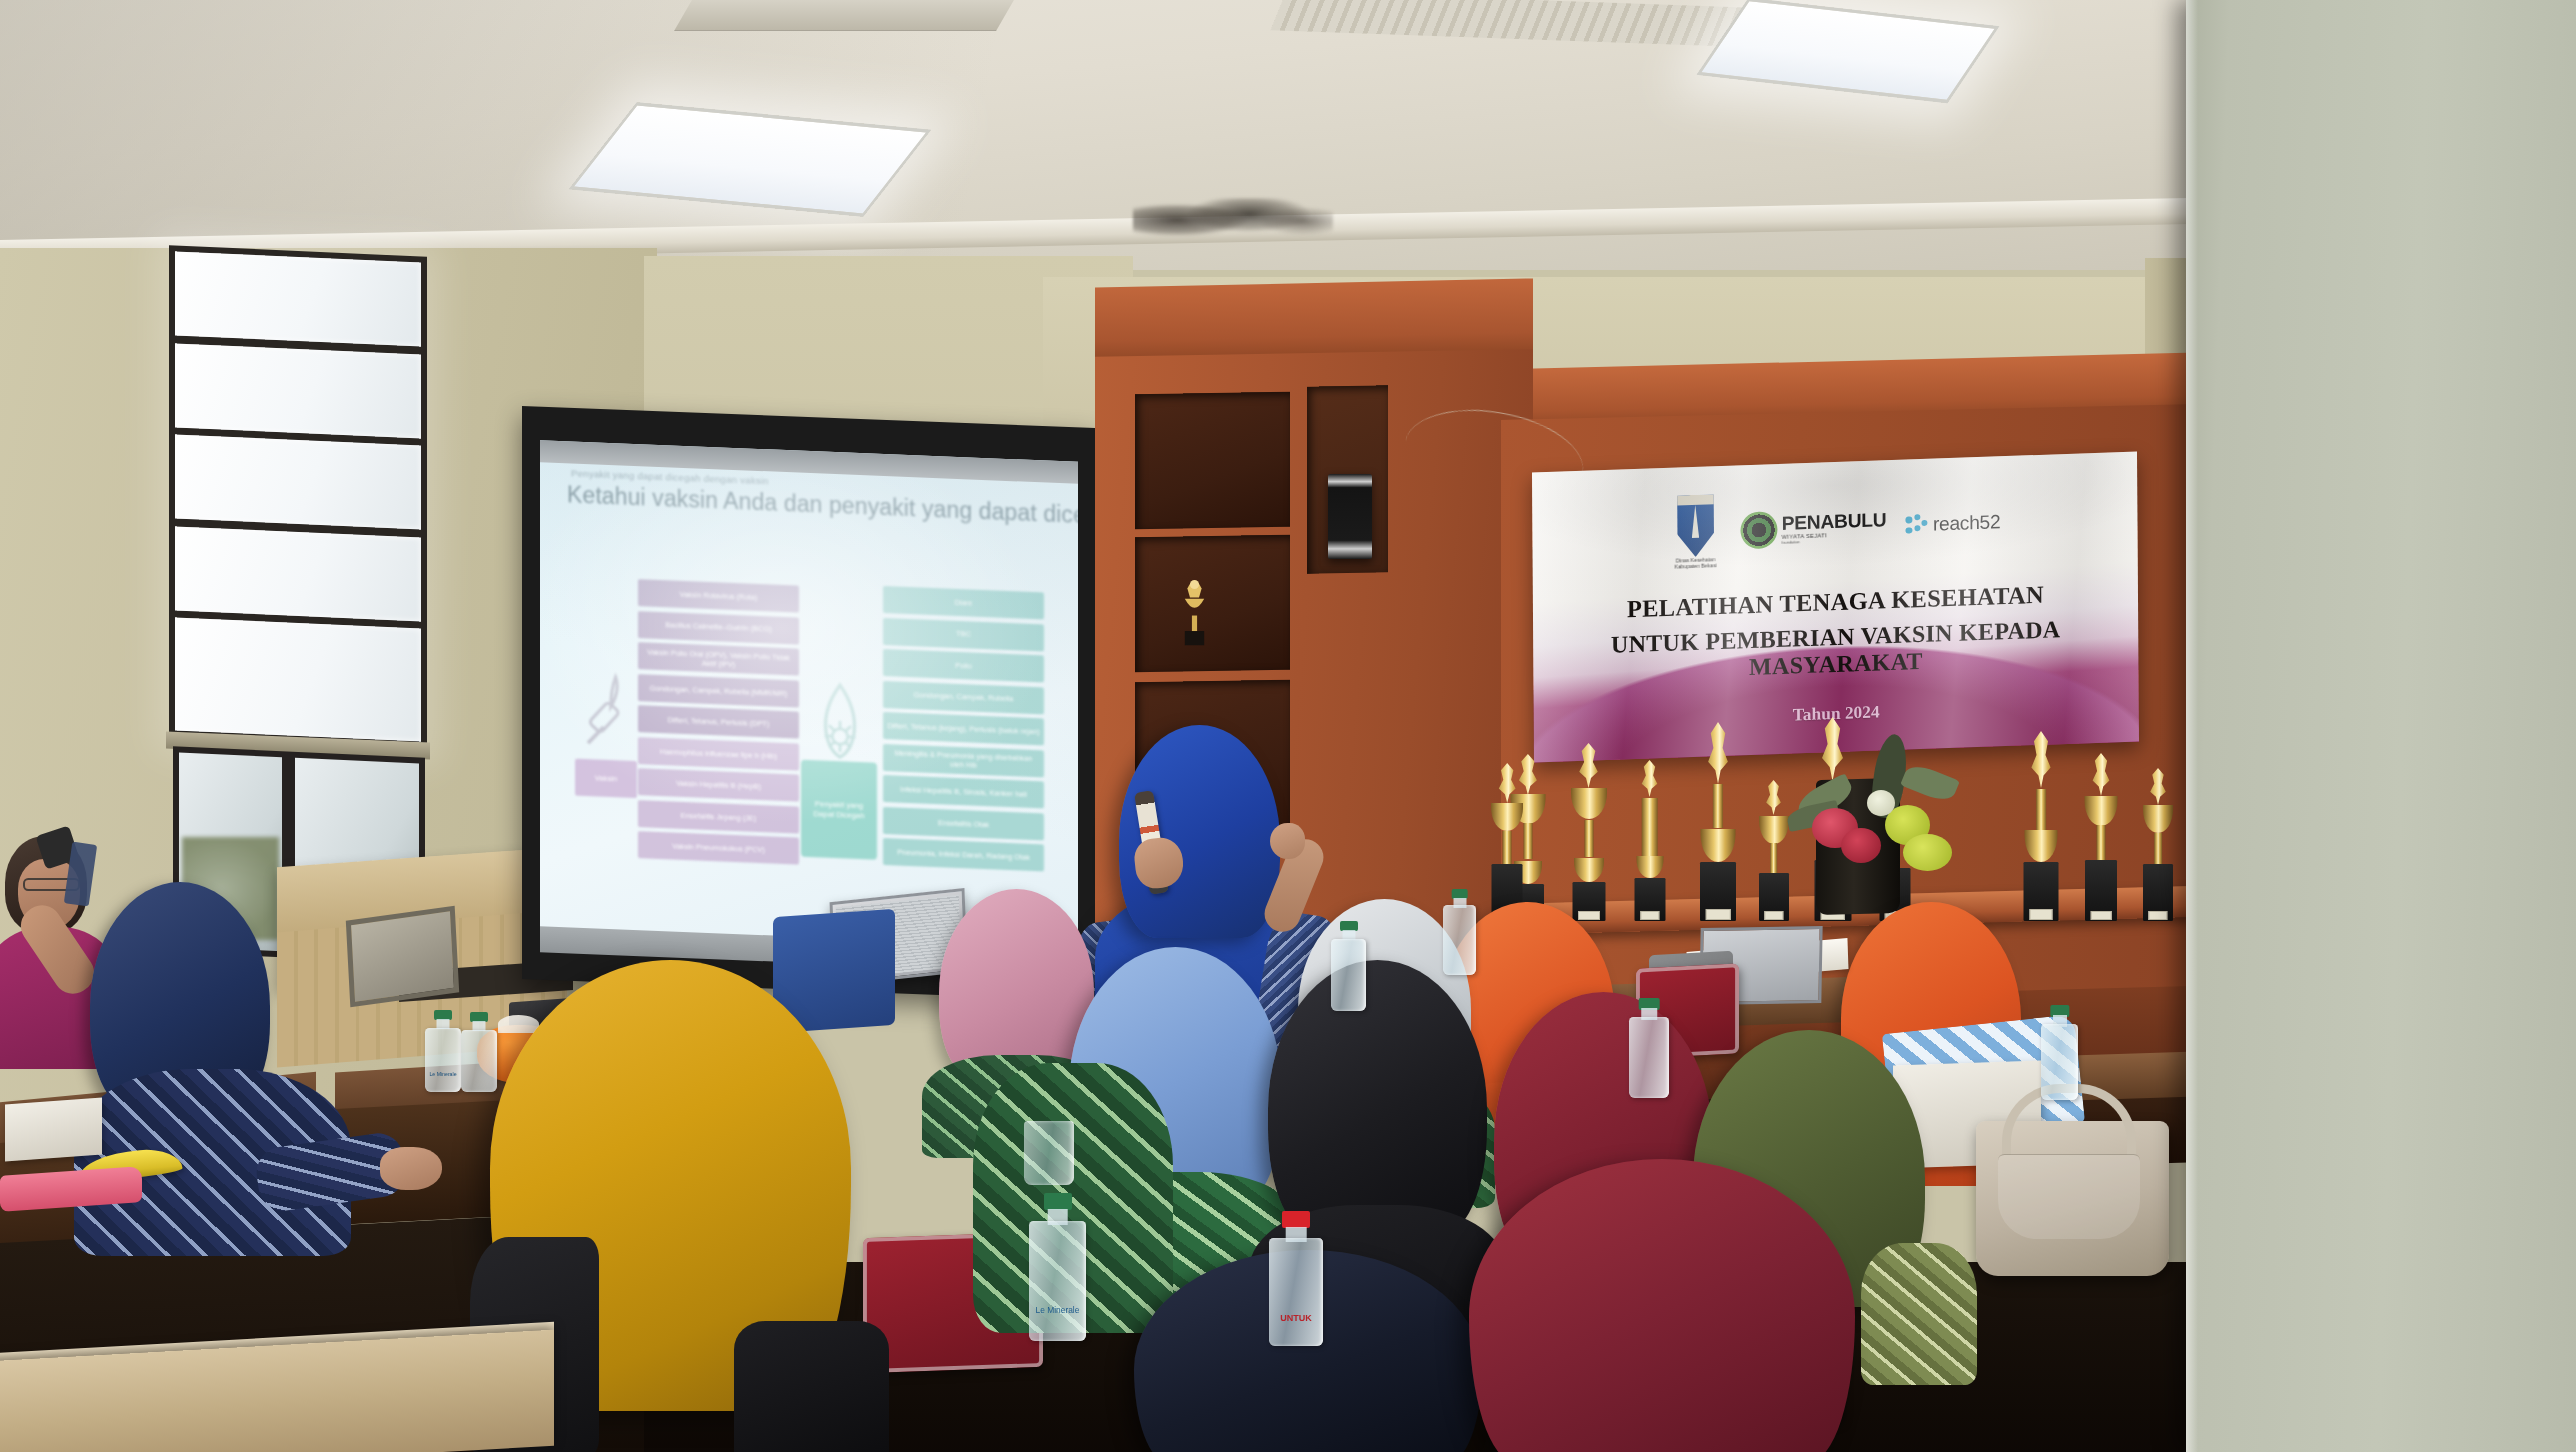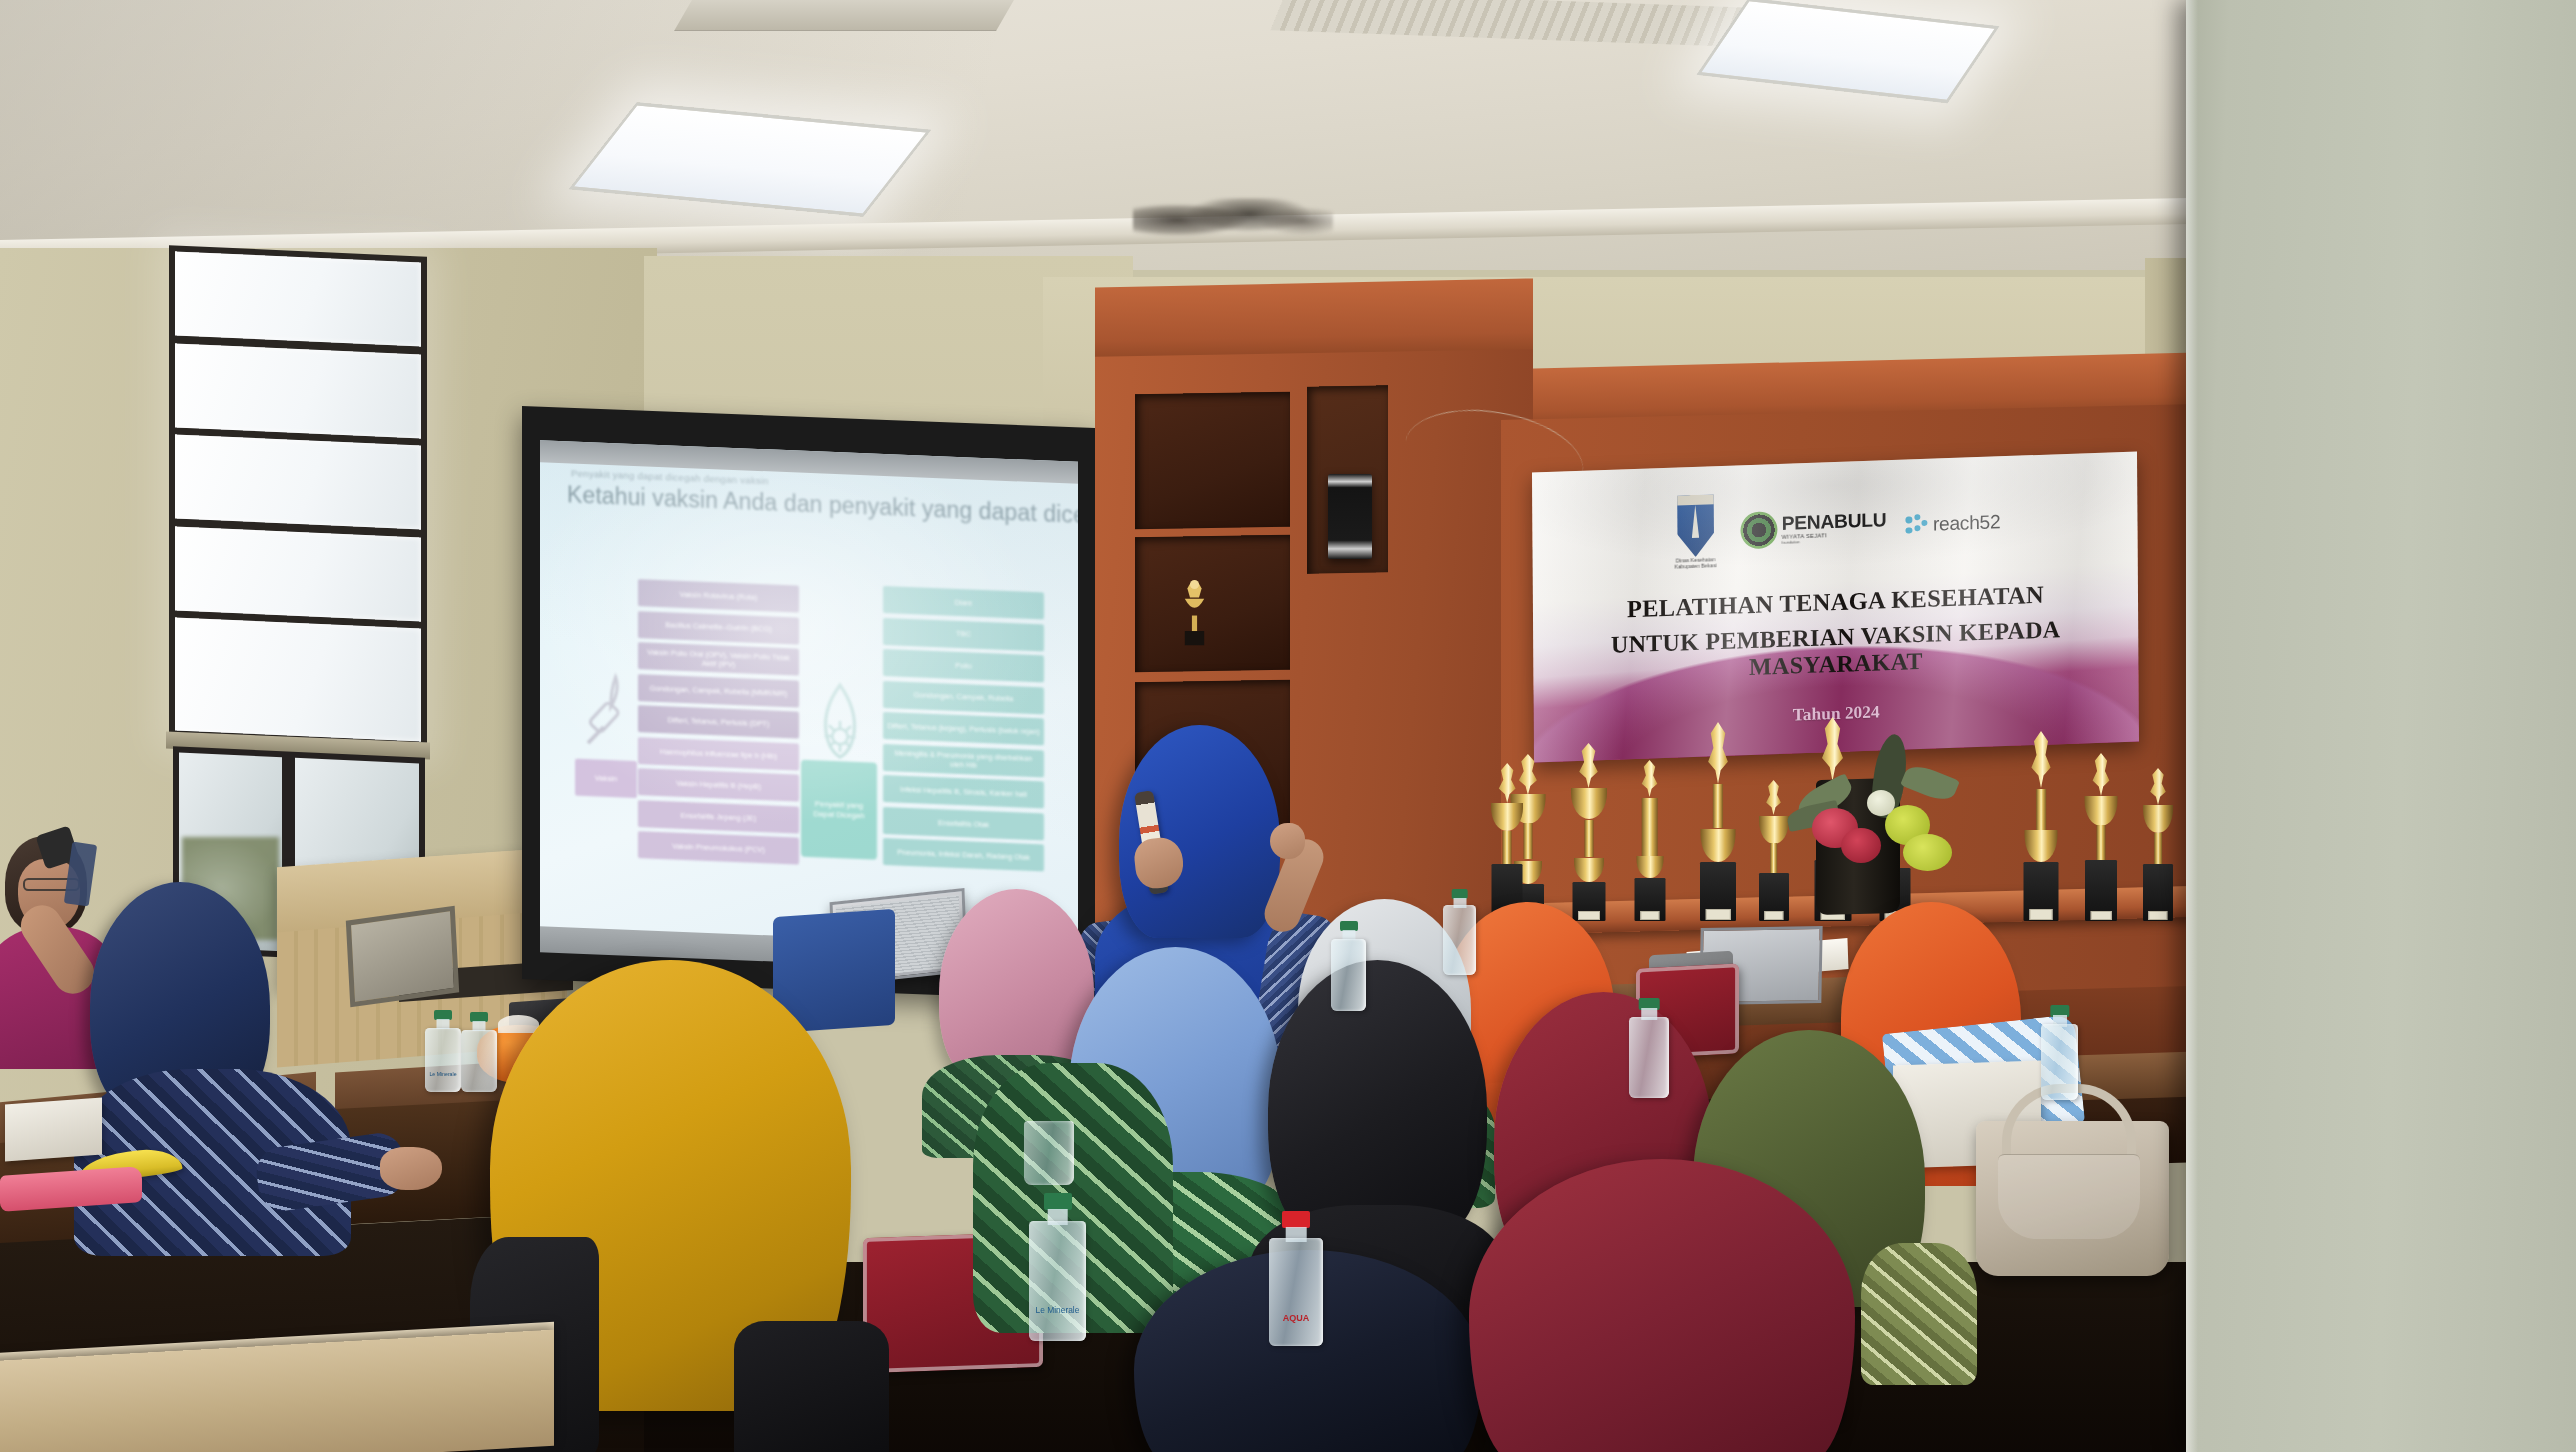--- a/index.html
+++ b/index.html
@@ -1034,21 +1034,21 @@
   <div class="abs bottle" style="left:1029px;top:1193px;width:57px;height:148px;">
     <div class="btl-cap" style="top:0;width:28px;height:16.7px;background:#2b7a4b;"></div>
     <div class="btl-neck" style="top:15.5px;width:20.6px;height:16.7px;"></div>
     <div class="btl-body" style="height:120px;"></div>
     <div class="btl-label" style="bottom:26px;font-size:8.4px;color:#1f5c8d;">Le Minerale</div>
   </div>
   <div class="abs bottle" style="left:1269px;top:1211px;width:54px;height:135px;">
     <div class="btl-cap" style="top:0;width:28px;height:16.7px;background:#d8232a;"></div>
     <div class="btl-neck" style="top:15.5px;width:20.6px;height:15.5px;"></div>
     <div class="btl-body" style="height:108px;"></div>
-    <div class="btl-label" style="bottom:22px;font-size:9px;color:#b8232a;font-weight:bold;">AQUA</div>
+    <div class="btl-label" style="bottom:22px;font-size:9px;color:#b8232a;font-weight:bold;">UNTUK</div>
   </div>
   <div class="abs bottle" style="left:1629px;top:998px;width:40px;height:100px;">
     <div class="btl-cap" style="top:0;width:20.6px;height:11.6px;background:#2b7a4b;"></div>
     <div class="btl-neck" style="top:10.3px;width:15.5px;height:11.6px;"></div>
     <div class="btl-body" style="height:81px;"></div>
   </div>
   <div class="abs bottle" style="left:1331px;top:921px;width:35px;height:90px;">
     <div class="btl-cap" style="top:0;width:18px;height:10.3px;background:#2b7a4b;"></div>
     <div class="btl-neck" style="top:9px;width:13px;height:10.3px;"></div>
     <div class="btl-body" style="height:72px;"></div>

